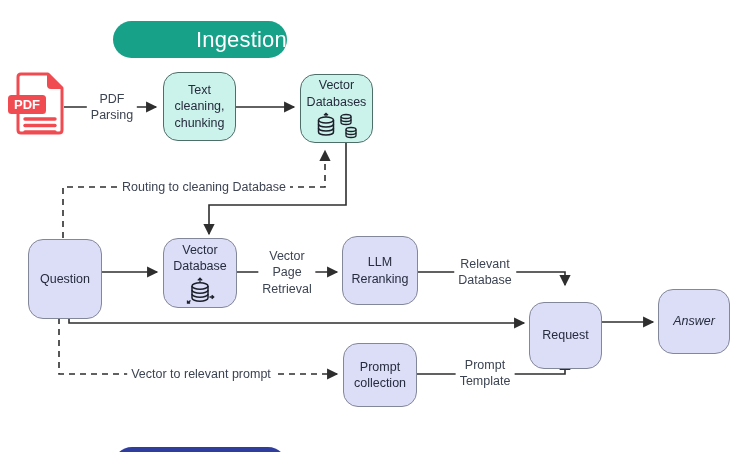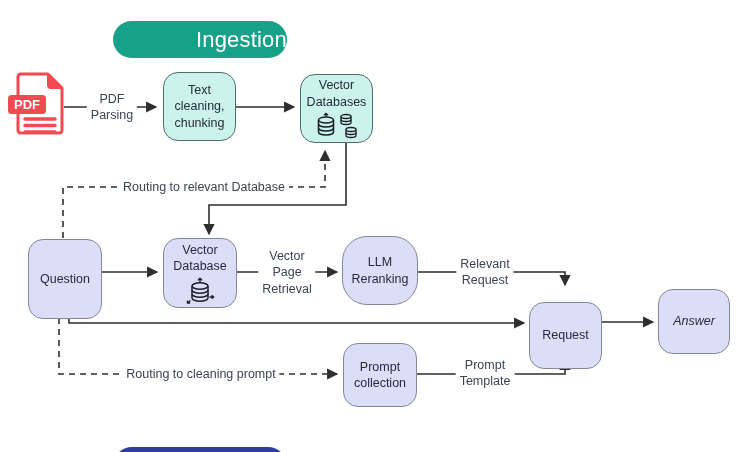--- a/index.html
+++ b/index.html
@@ -54,27 +54,27 @@
       <path d="M418 272 H565 V285" marker-end="url(#arr)"></path>
       <path d="M69 307 V323 H524" marker-end="url(#arr)"></path>
       <path d="M602 322 H653" marker-end="url(#arr)"></path>
       <path d="M59 307 V374 H337" stroke-dasharray="6 5" marker-end="url(#arr)"></path>
       <path d="M417 374 H565 V360" marker-end="url(#arr)"></path>
     </g>
   </svg>
 
   <div class="edge-label" style="left:112px;top:107px;">PDF
 Parsing</div>
-  <div class="edge-label" style="left:204px;top:187px;">Routing to relevant Database</div>
+  <div class="edge-label" style="left:204px;top:187px;">Routing to cleaning Database</div>
   <div class="edge-label" style="left:287px;top:272px;">Vector
 Page
 Retrieval</div>
   <div class="edge-label" style="left:485px;top:272px;">Relevant
-Request</div>
-  <div class="edge-label" style="left:201px;top:374px;">Routing to cleaning prompt</div>
+Database</div>
+  <div class="edge-label" style="left:201px;top:374px;">Vector to relevant prompt</div>
   <div class="edge-label" style="left:485px;top:373px;">Prompt
 Template</div>
 
   <div class="pill pill-ingestion" style="left:113px;top:21px;width:174px;height:37px;">
     <span>Ingestion</span>
   </div>
   <div class="pill pill-answering" style="left:113px;top:404px;width:174px;height:38px;">
     <span>Answering</span>
   </div>
 
@@ -135,21 +135,21 @@
         <ellipse cx="17" cy="9" rx="8" ry="3.2"></ellipse>
         <path d="M9 9 v12 c0 1.8 3.6 3.2 8 3.2 s8 -1.4 8 -3.2 V9"></path>
         <path d="M9 13 c0 1.8 3.6 3.2 8 3.2 s8 -1.4 8 -3.2"></path>
         <path d="M9 17 c0 1.8 3.6 3.2 8 3.2 s8 -1.4 8 -3.2"></path>
         <path d="M7.5 23.5 l-3 2.5 m0 -2.6 l0 2.6 l2.6 0" stroke-width="1.3"></path>
         <path d="M26.5 20 l4 0 m-1.8 -1.8 l2 1.8 l-2 1.8" stroke-width="1.3"></path>
       </g>
     </svg>
   </div>
 
-  <div class="node lav" style="left:342px;top:236px;width:76px;height:69px;border-radius:25px;">
+  <div class="node lav" style="left:342px;top:236px;width:76px;height:69px;">
     <div class="node-label">LLM
 Reranking</div>
   </div>
 
   <div class="node lav" style="left:343px;top:343px;width:74px;height:64px;">
     <div class="node-label">Prompt
 collection</div>
   </div>
 
   <div class="node lav" style="left:529px;top:302px;width:73px;height:67px;">

